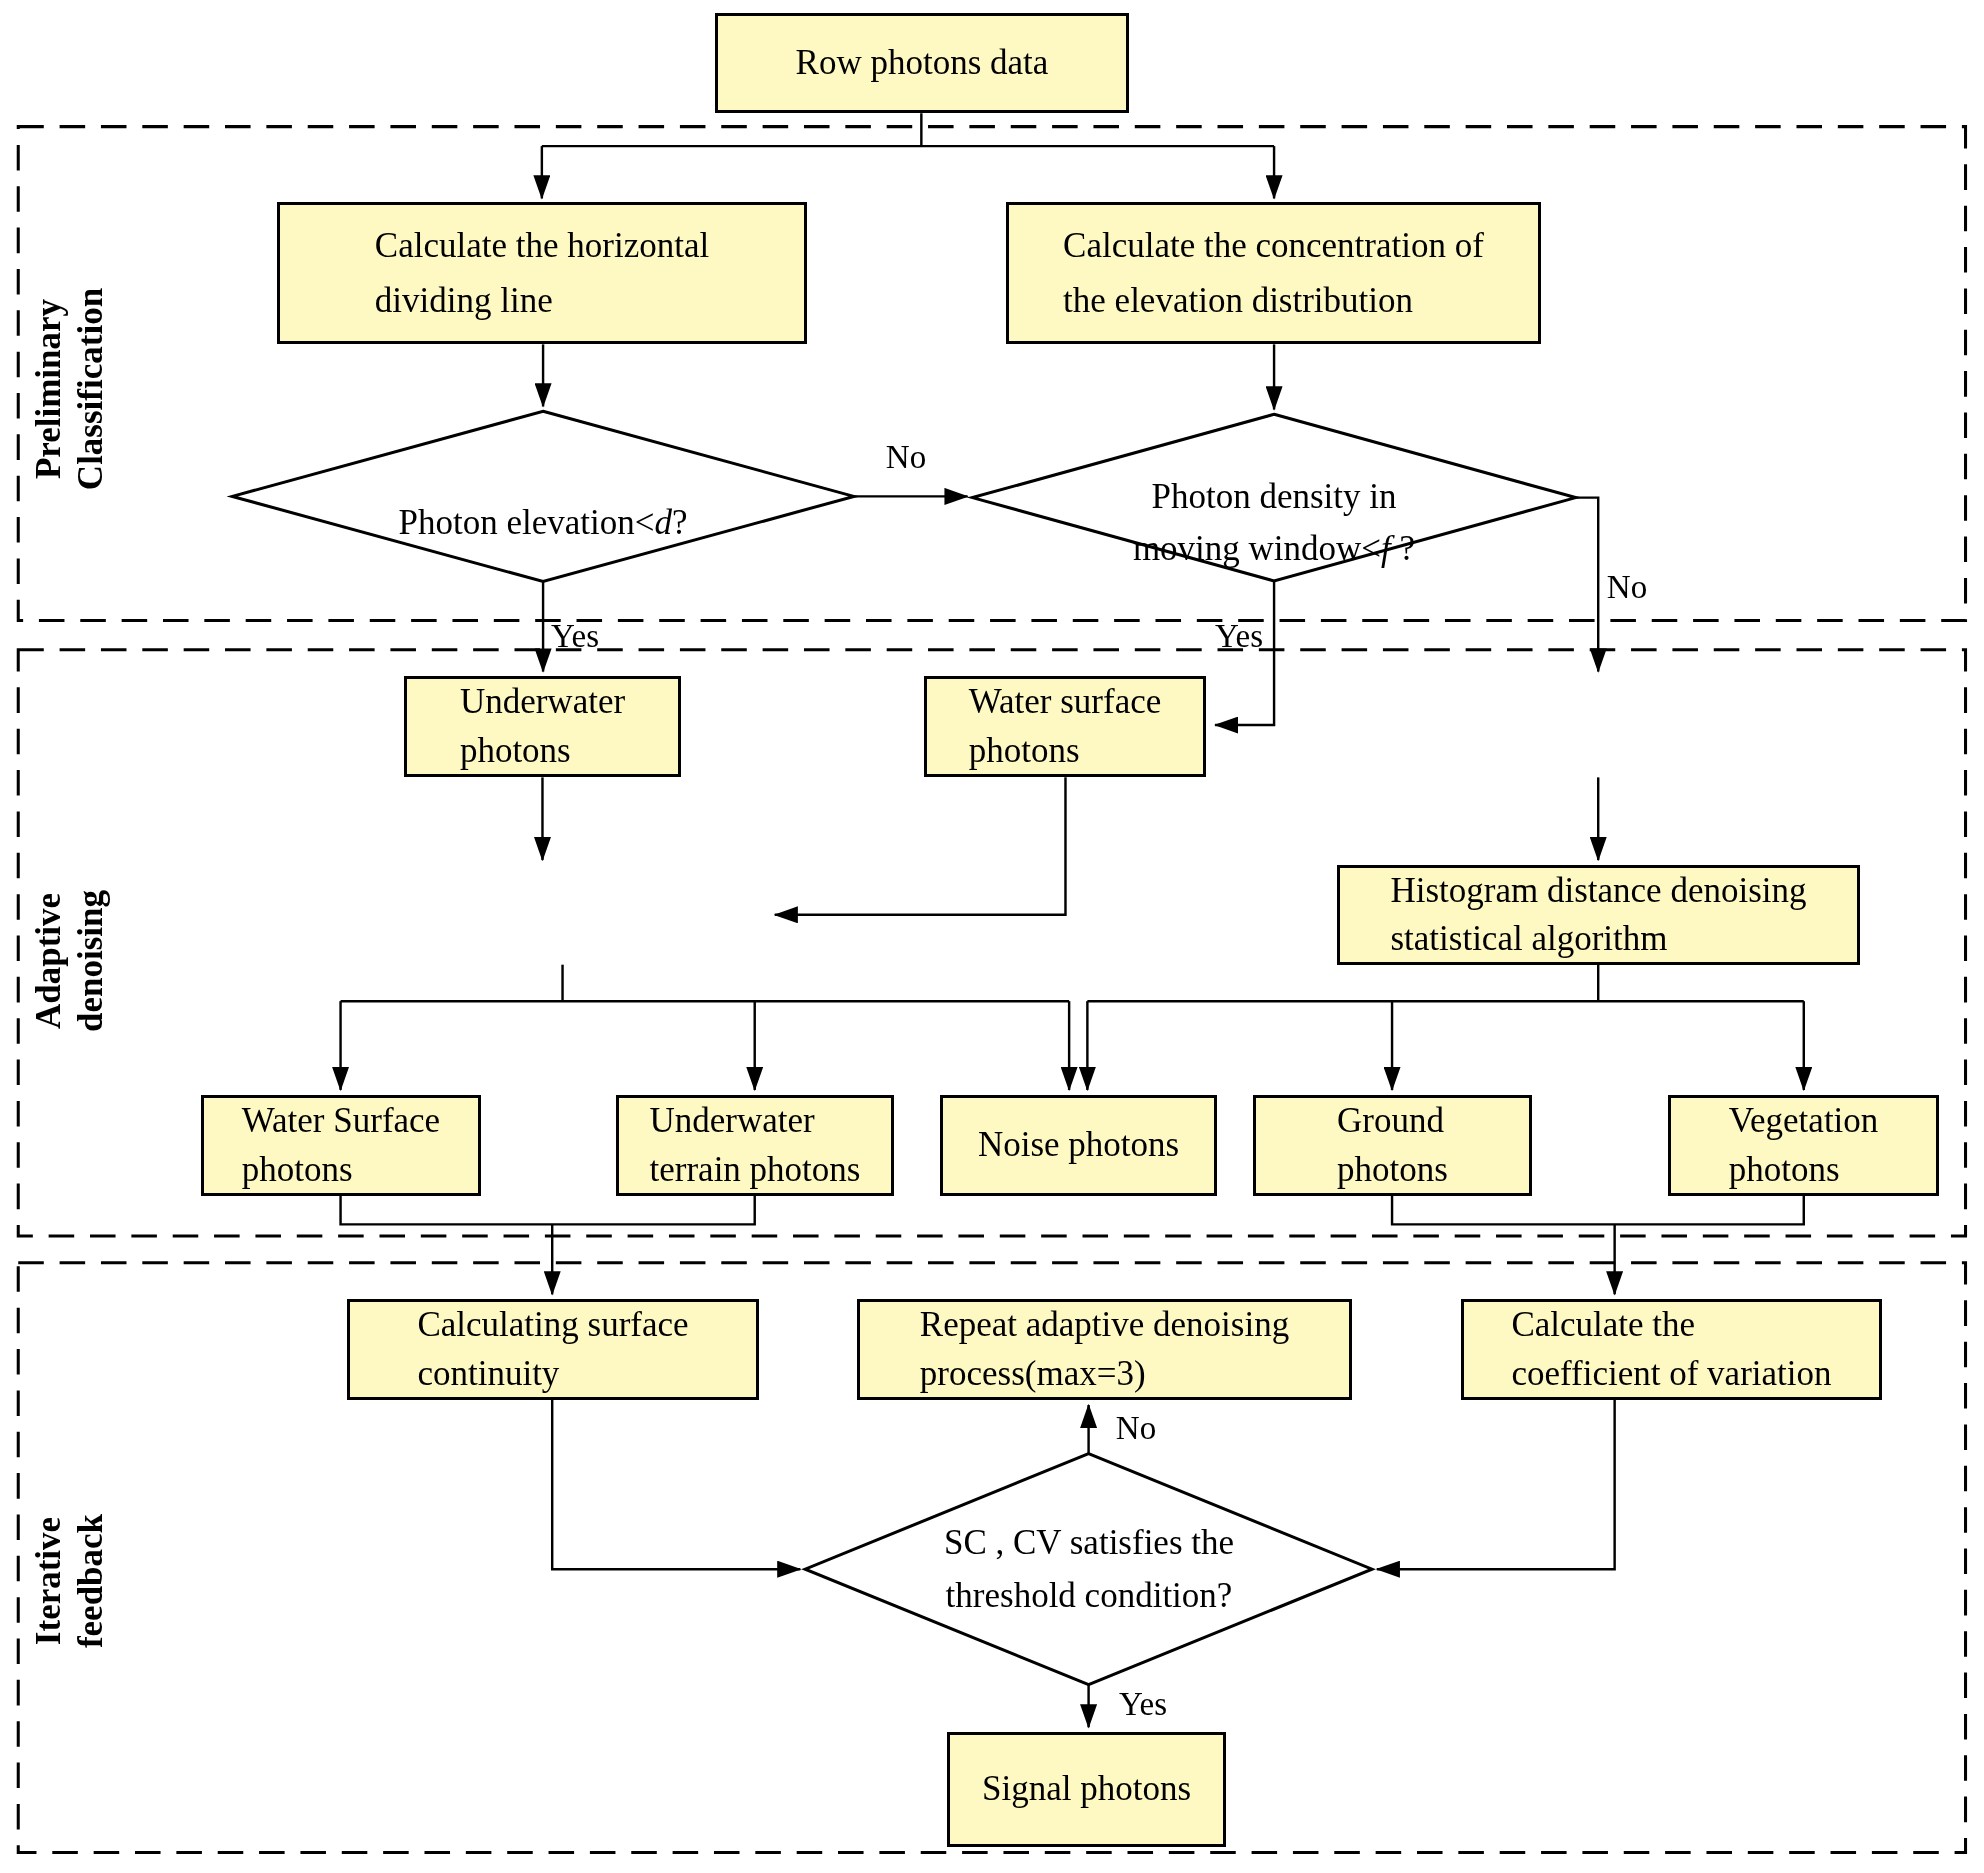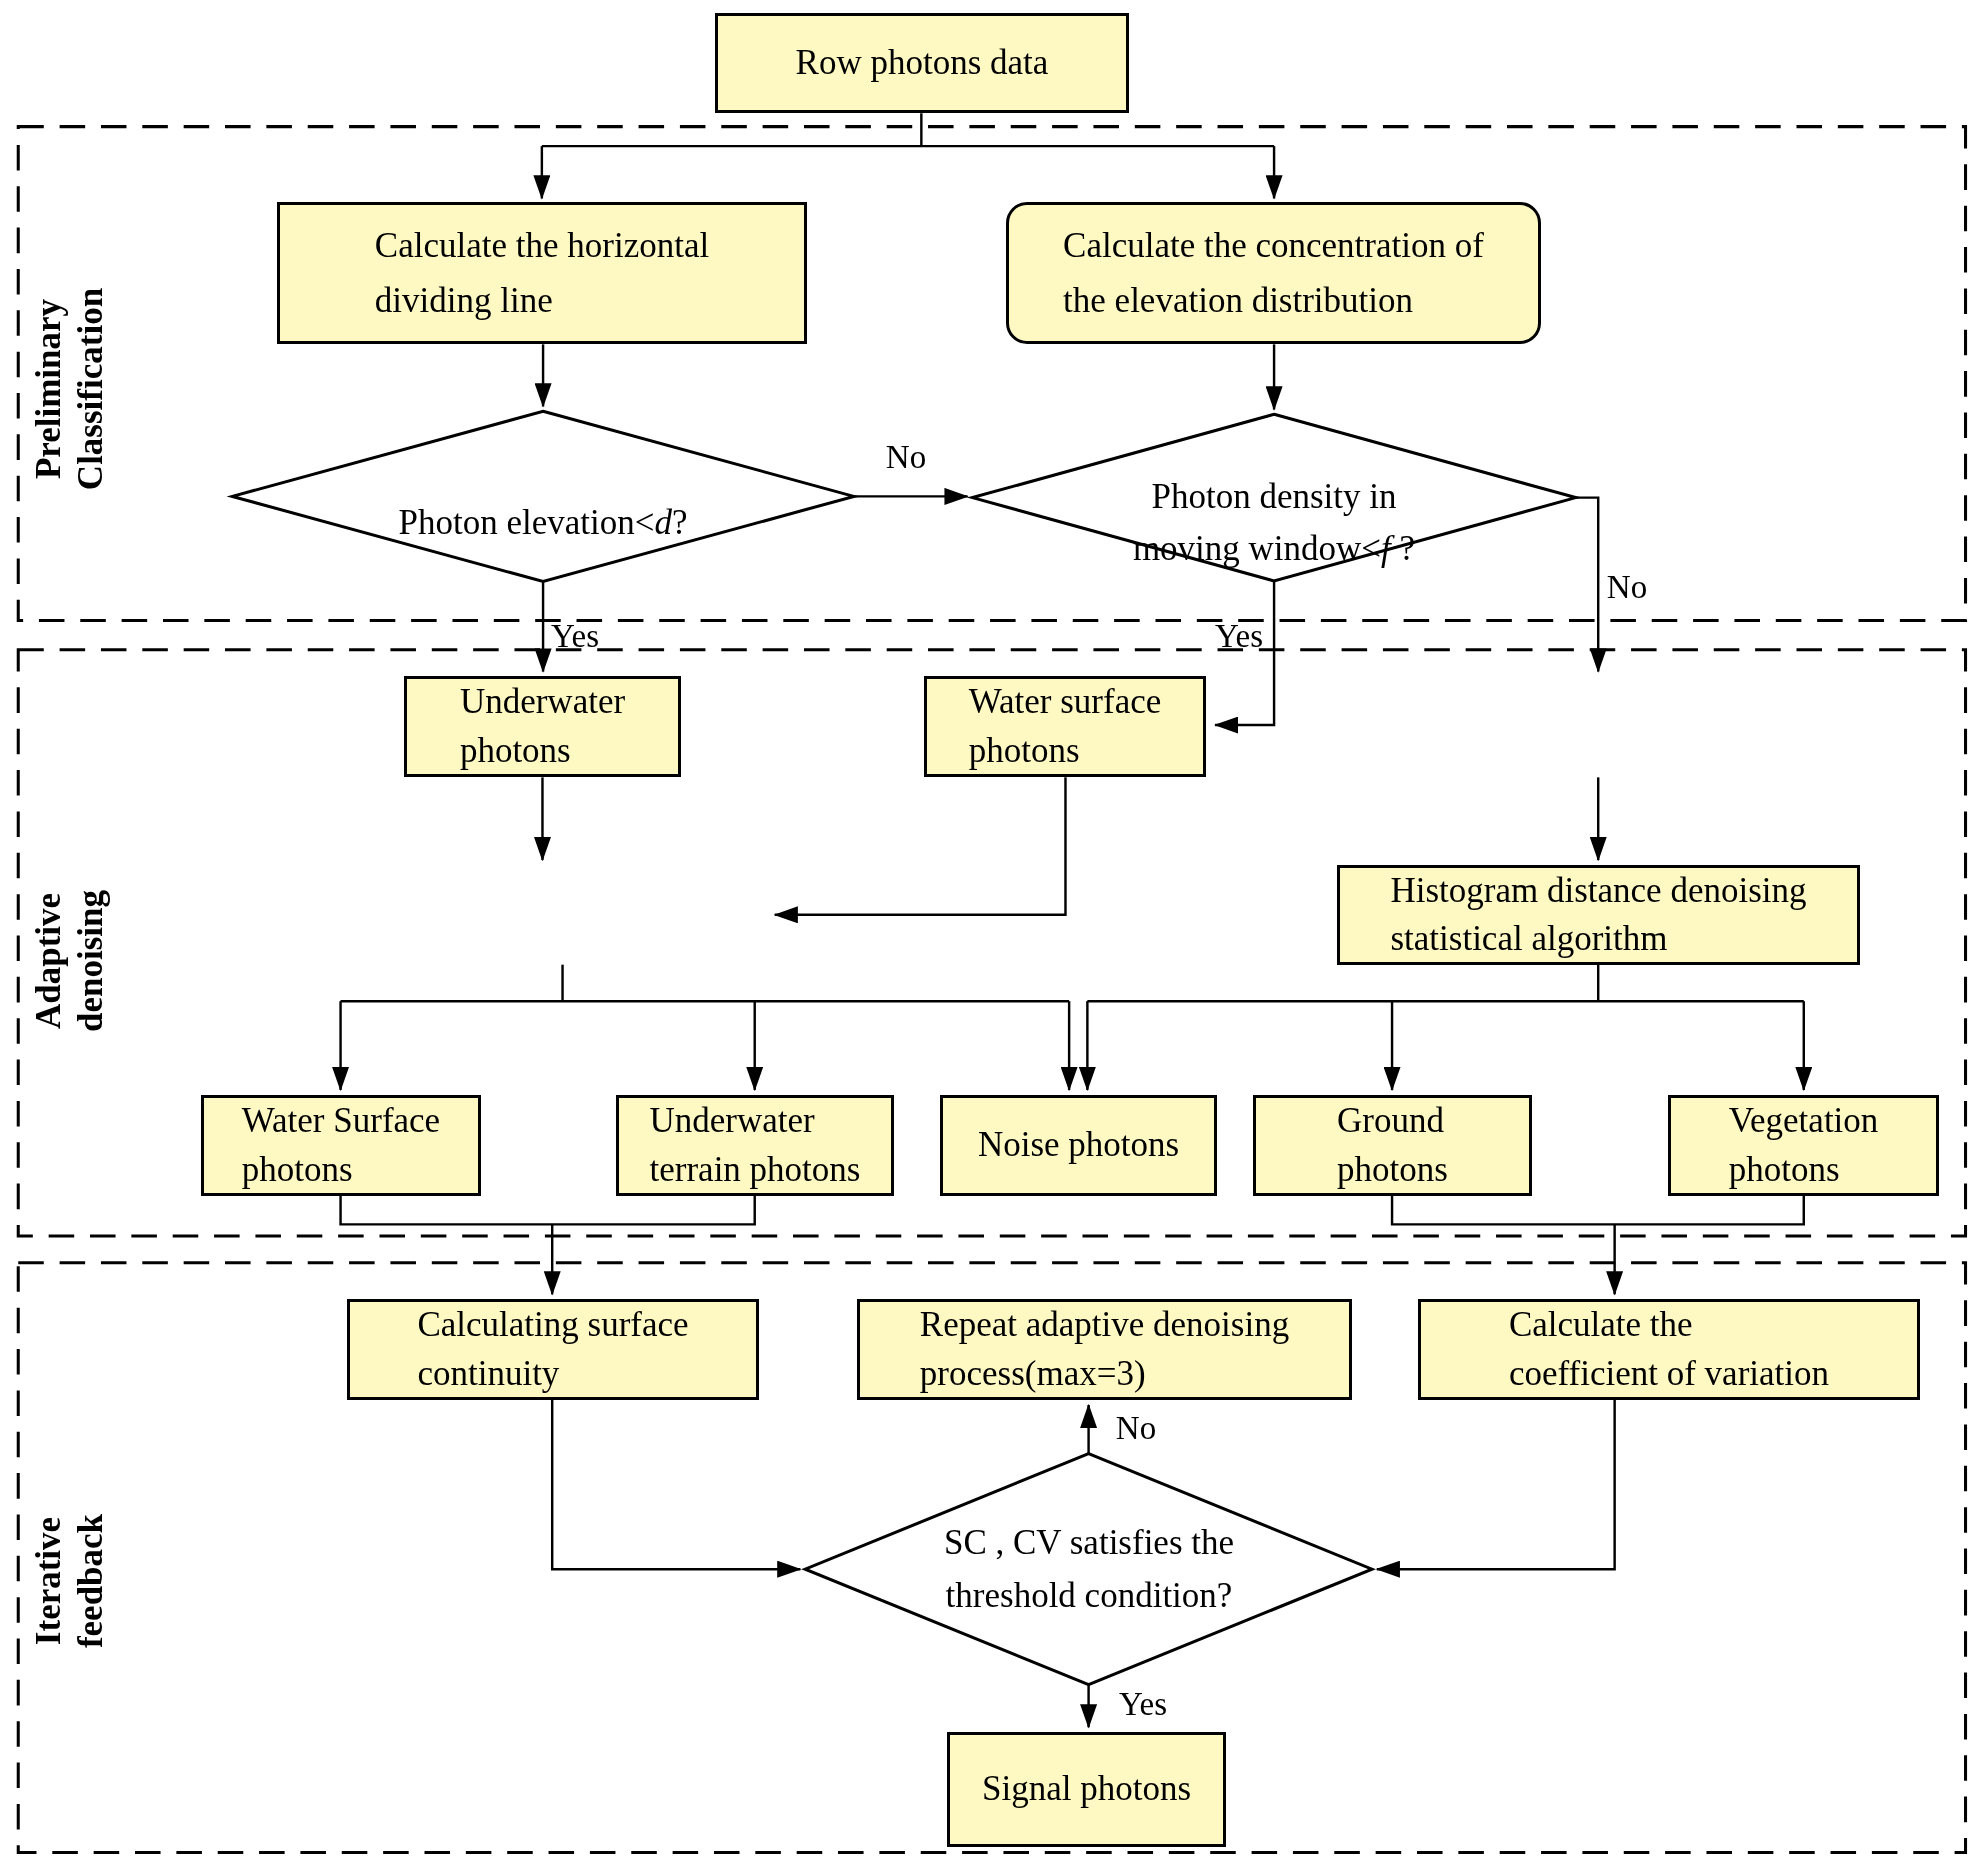--- a/index.html
+++ b/index.html
@@ -80,42 +80,42 @@
   <div class="section-label" style="left:70px;top:389px;">Preliminary
 Classification</div>
   <div class="section-label" style="left:70px;top:961px;">Adaptive
 denoising</div>
   <div class="section-label" style="left:70px;top:1581px;">Iterative
 feedback</div>
 
   <div class="node" style="left:715px;top:13.4px;width:414px;height:100px;">Row photons data</div>
   <div class="node tall" style="left:277px;top:202px;width:530px;height:142px;">Calculate the horizontal
 dividing line</div>
-  <div class="node tall" style="left:1006px;top:202px;width:535px;height:142px;border-radius:21px;">Calculate the concentration of
+  <div class="node tall" style="left:1006px;top:202px;width:535px;height:142px;">Calculate the concentration of
 the elevation distribution</div>
   <div class="node" style="left:404px;top:676px;width:277px;height:101px;">Underwater
 photons</div>
   <div class="node" style="left:924px;top:676px;width:282px;height:101px;">Water surface
 photons</div>
   <div class="node" style="left:1337px;top:865px;width:523px;height:100px;">Histogram distance denoising
 statistical algorithm</div>
   <div class="node" style="left:201px;top:1095px;width:280px;height:101px;">Water Surface
 photons</div>
   <div class="node" style="left:616px;top:1095px;width:278px;height:101px;">Underwater
 terrain photons</div>
   <div class="node" style="left:940px;top:1095px;width:277px;height:101px;">Noise photons</div>
   <div class="node" style="left:1253px;top:1095px;width:279px;height:101px;">Ground
 photons</div>
   <div class="node" style="left:1668px;top:1095px;width:271px;height:101px;">Vegetation
 photons</div>
   <div class="node" style="left:347px;top:1299px;width:412px;height:101px;">Calculating surface
 continuity</div>
   <div class="node" style="left:857px;top:1299px;width:495px;height:101px;">Repeat adaptive denoising
 process(max=3)</div>
-  <div class="node" style="left:1418px;top:1299px;width:502px;height:101px;">Calculate the
+  <div class="node" style="left:1461px;top:1299px;width:421px;height:101px;">Calculate the
 coefficient of variation</div>
   <div class="node" style="left:947px;top:1732px;width:279px;height:115px;">Signal photons</div>
 
   <div class="dtext" style="left:543px;top:496px;width:547px;">
     <span>Photon elevation&lt;</span><i>d</i><span>?</span>
   </div>
   <div class="dtext" style="left:1274px;top:497px;width:389px;">
     <span>Photon density in
 moving window&lt;</span><i>f</i><span> ?</span>
   </div>

